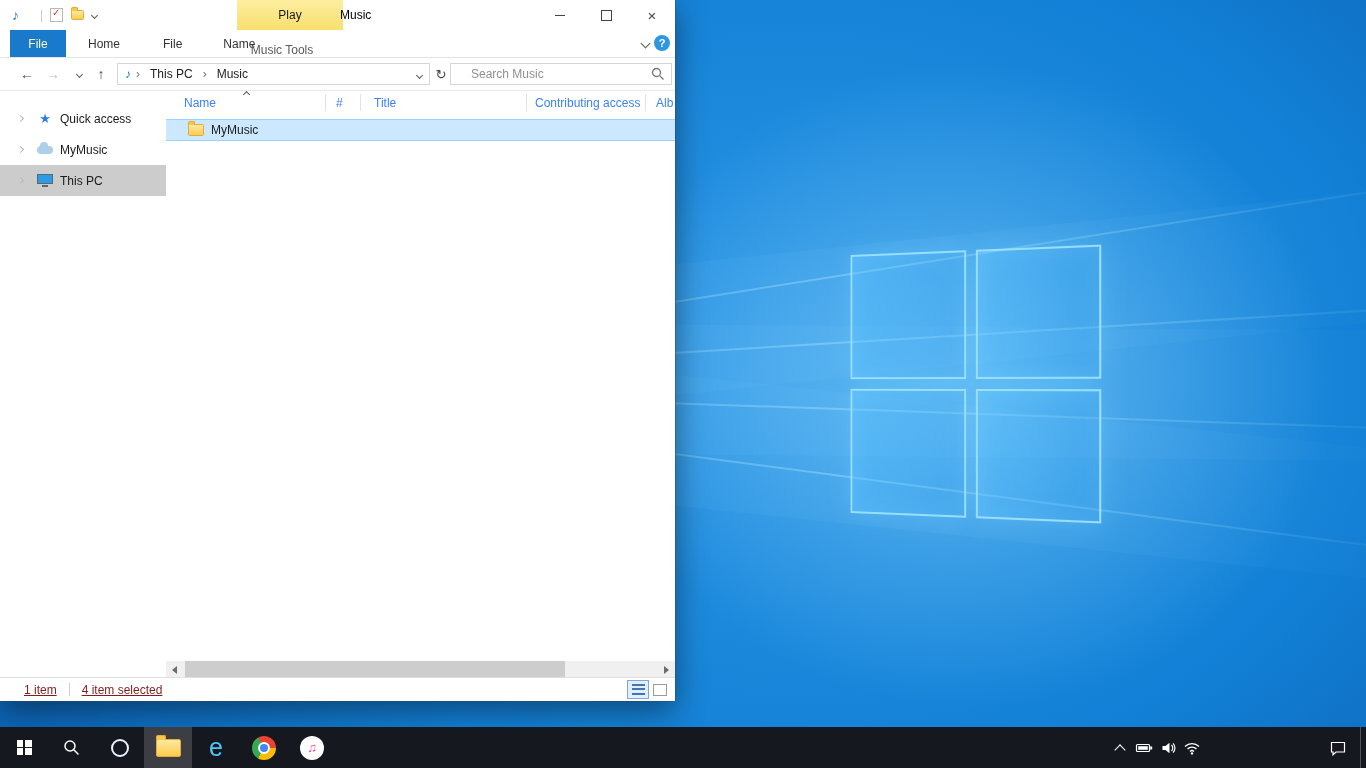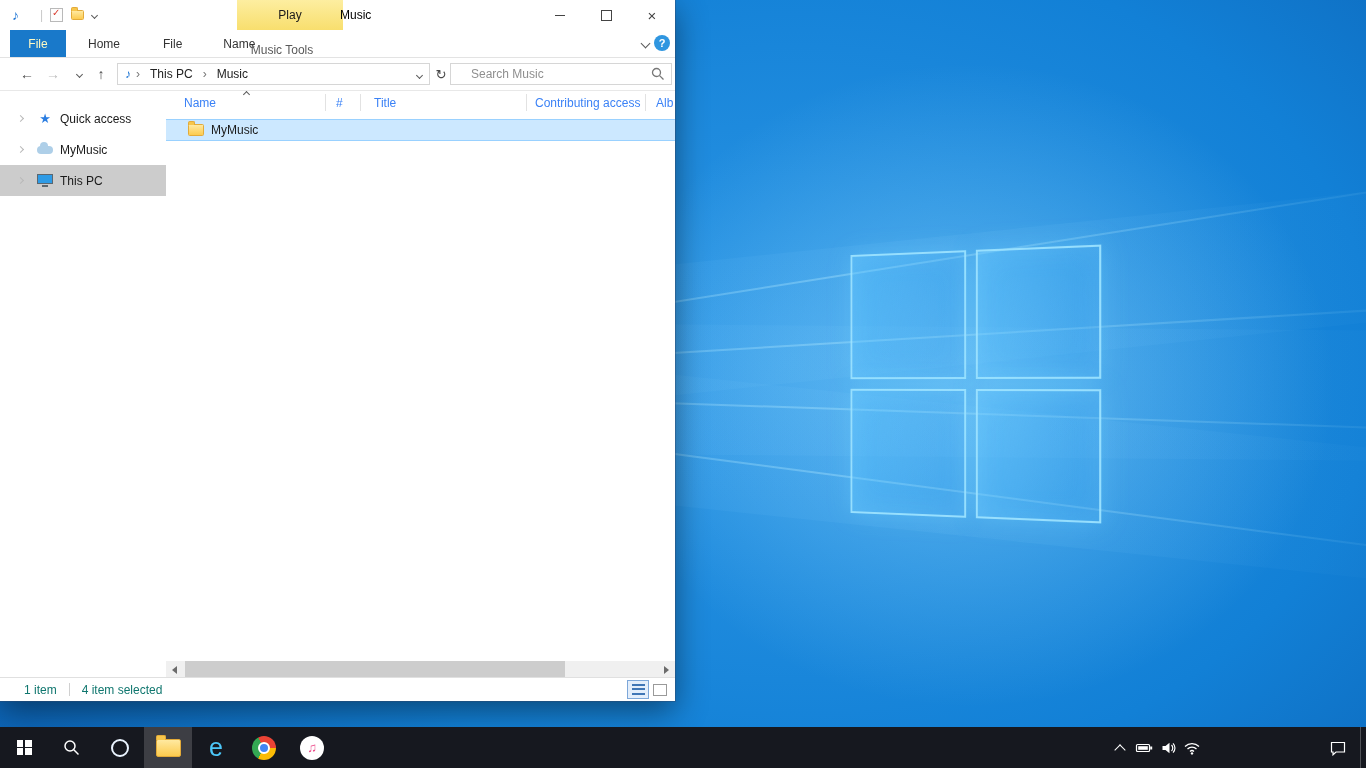--- a/index.html
+++ b/index.html
@@ -94,21 +94,21 @@
   .row{display:flex;align-items:center;height:22px;margin-top:4px;box-sizing:border-box;
     background:#cce8ff;border-top:1px solid #99d1ff;border-bottom:1px solid #99d1ff;}
   .row .folder{margin-left:22px;}
   .row .r-label{margin-left:7px;}
   .hscroll{position:absolute;left:0;right:0;bottom:0;height:17px;background:#f0f0f0;display:flex;align-items:center;}
   .tri-l{width:0;height:0;border-top:4px solid transparent;border-bottom:4px solid transparent;border-right:5px solid #6b6b6b;margin-left:6px;}
   .tri-r{width:0;height:0;border-top:4px solid transparent;border-bottom:4px solid transparent;border-left:5px solid #6b6b6b;margin-right:6px;margin-left:auto;}
   .hthumb{position:absolute;left:19px;width:380px;top:0;height:17px;background:#cdcdcd;}
   .statusbar{position:absolute;left:0;right:0;bottom:0;height:23px;background:#fff;border-top:1px solid #e0e0e0;
     display:flex;align-items:center;}
-  .statusbar .txt{color:#0f766e;}
+  .statusbar .txt{color:#7f1d1d;text-decoration:underline;}
   .st-left{margin-left:24px;}
   .st-div{width:1px;height:13px;background:#d0d0d0;margin:0 12px;}
   .viewbtns{margin-left:auto;margin-right:4px;display:flex;}
   .vbtn{width:22px;height:19px;display:flex;align-items:center;justify-content:center;box-sizing:border-box;}
   .vbtn.active{border:1px solid #7da7d9;background:#e3eefb;}
   .v-details{width:13px;height:11px;background:repeating-linear-gradient(to bottom,#3f76b6 0 2px,transparent 2px 4.5px);}
   .v-thumb{width:12px;height:10px;border:1px solid #9a9a9a;background:#fff;}
   
   .taskbar{position:absolute;left:0;bottom:0;width:1366px;height:41px;background:#16181f;display:flex;align-items:stretch;}
   .tbtn{width:48px;display:flex;align-items:center;justify-content:center;position:relative;}

